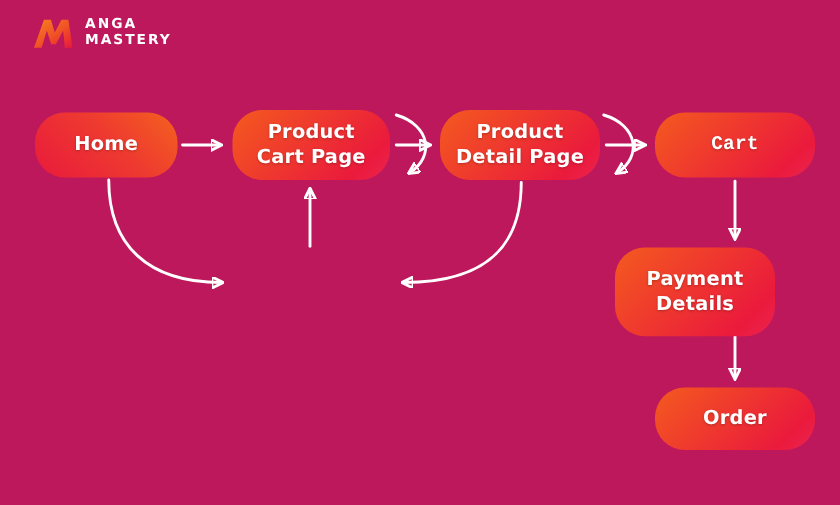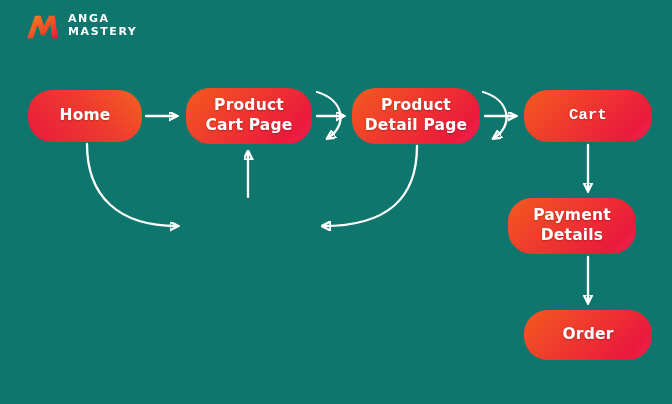--- a/index.html
+++ b/index.html
@@ -1,20 +1,20 @@
 <!DOCTYPE html>
 <html><head>
 <meta charset="utf-8">
 <style>
   html,body { margin:0; padding:0; background:#000; }
   .canvas {
     position: relative;
     width: 672px;
     height: 404px;
-    background: #0f766e;
+    background: #be185d;
     overflow: hidden;
     font-family: "DejaVu Sans", "Liberation Sans", sans-serif;
   }
 
   
   .logo {
     position: absolute;
     left: 26px; top: 12px;
     display: flex;
     align-items: center;
@@ -51,21 +51,21 @@
   .node--mirror {
     background: linear-gradient(45deg, #E91A3C 0%, #EE3A30 55%, #F4611F 100%);
     align-items: center;
   }
 
   .n-home            { left: 28px;  top: 90px;  width: 114px; height: 52px; }
   .n-product-list    { left: 186px; top: 88px;  width: 126px; height: 56px; }
   .n-product-detail  { left: 352px; top: 88px;  width: 128px; height: 56px; justify-content: center; }
   .n-cart            { left: 524px; top: 90px;  width: 128px; height: 52px; font-family: Liberation Mono, monospace; }
   .n-search          { left: 186px; top: 200px; width: 126px; height: 52px; }
-  .n-payment         { left: 508px; top: 198px; width: 128px; height: 56px; }
+  .n-payment         { left: 492px; top: 198px; width: 128px; height: 71px; }
   .n-order           { left: 524px; top: 310px; width: 128px; height: 50px; }
 
   
   .arrows {
     position: absolute;
     inset: 0;
     pointer-events: none;
   }
   .arrows path {
     fill: none;

